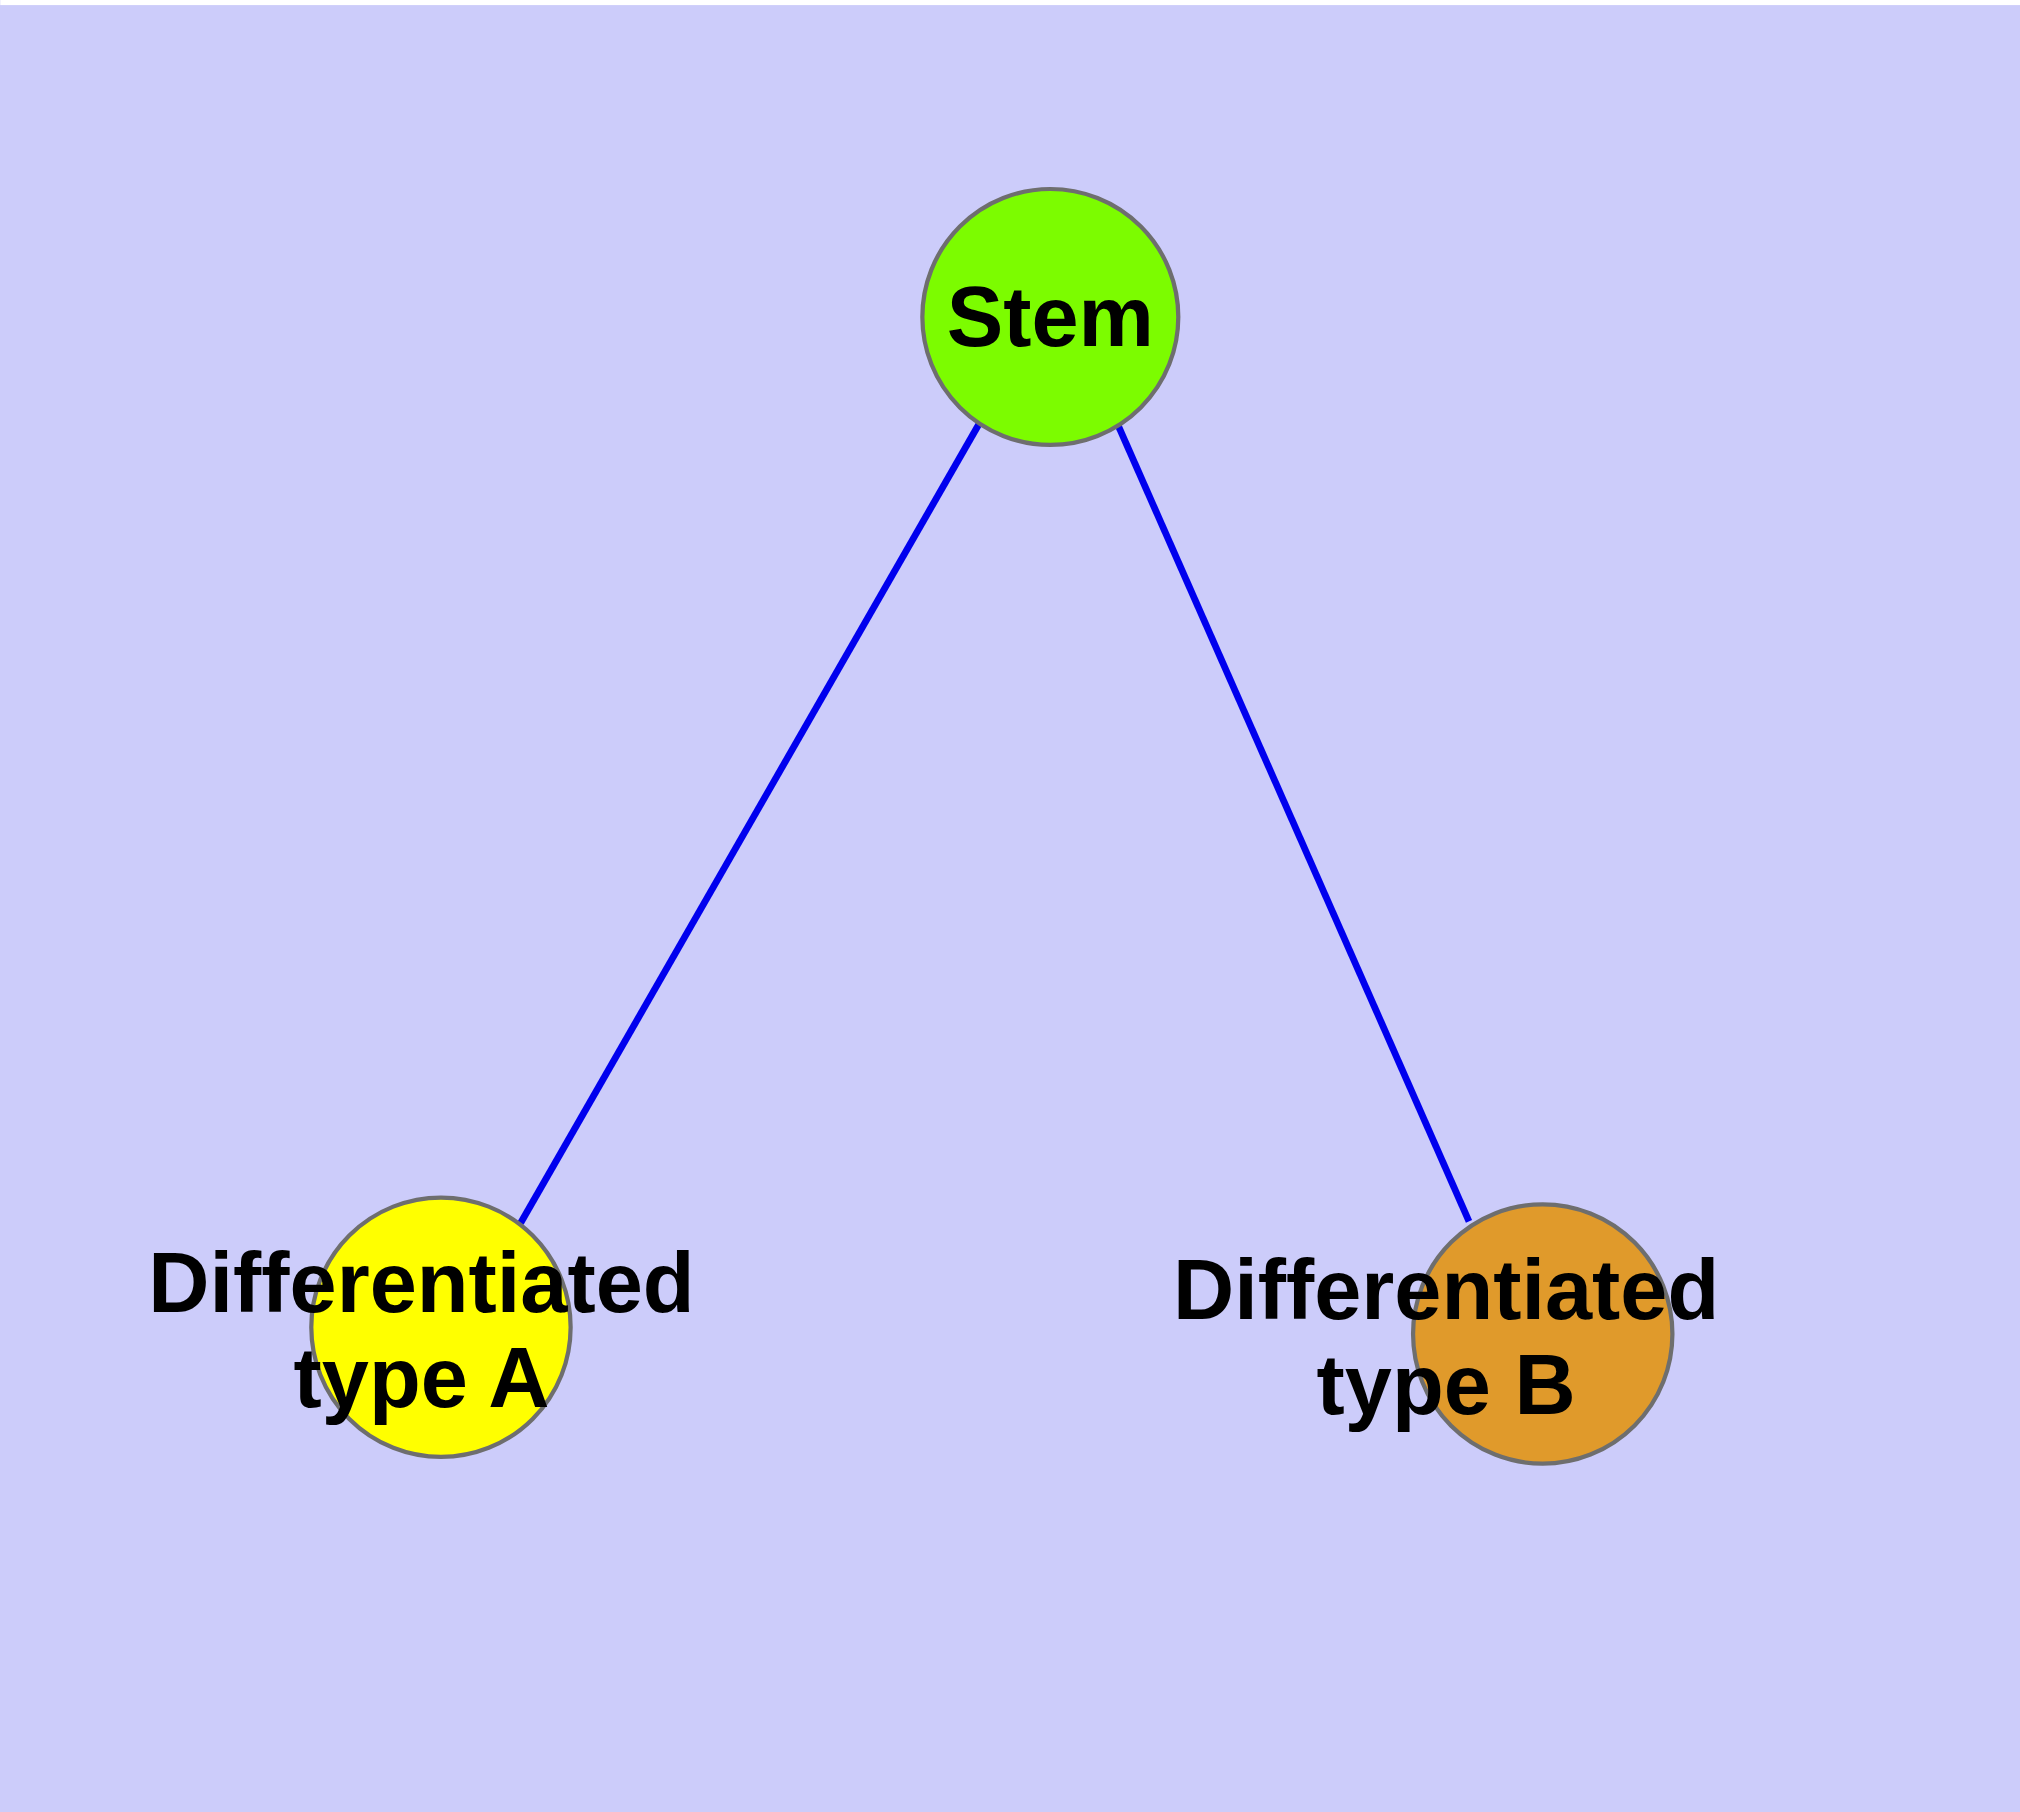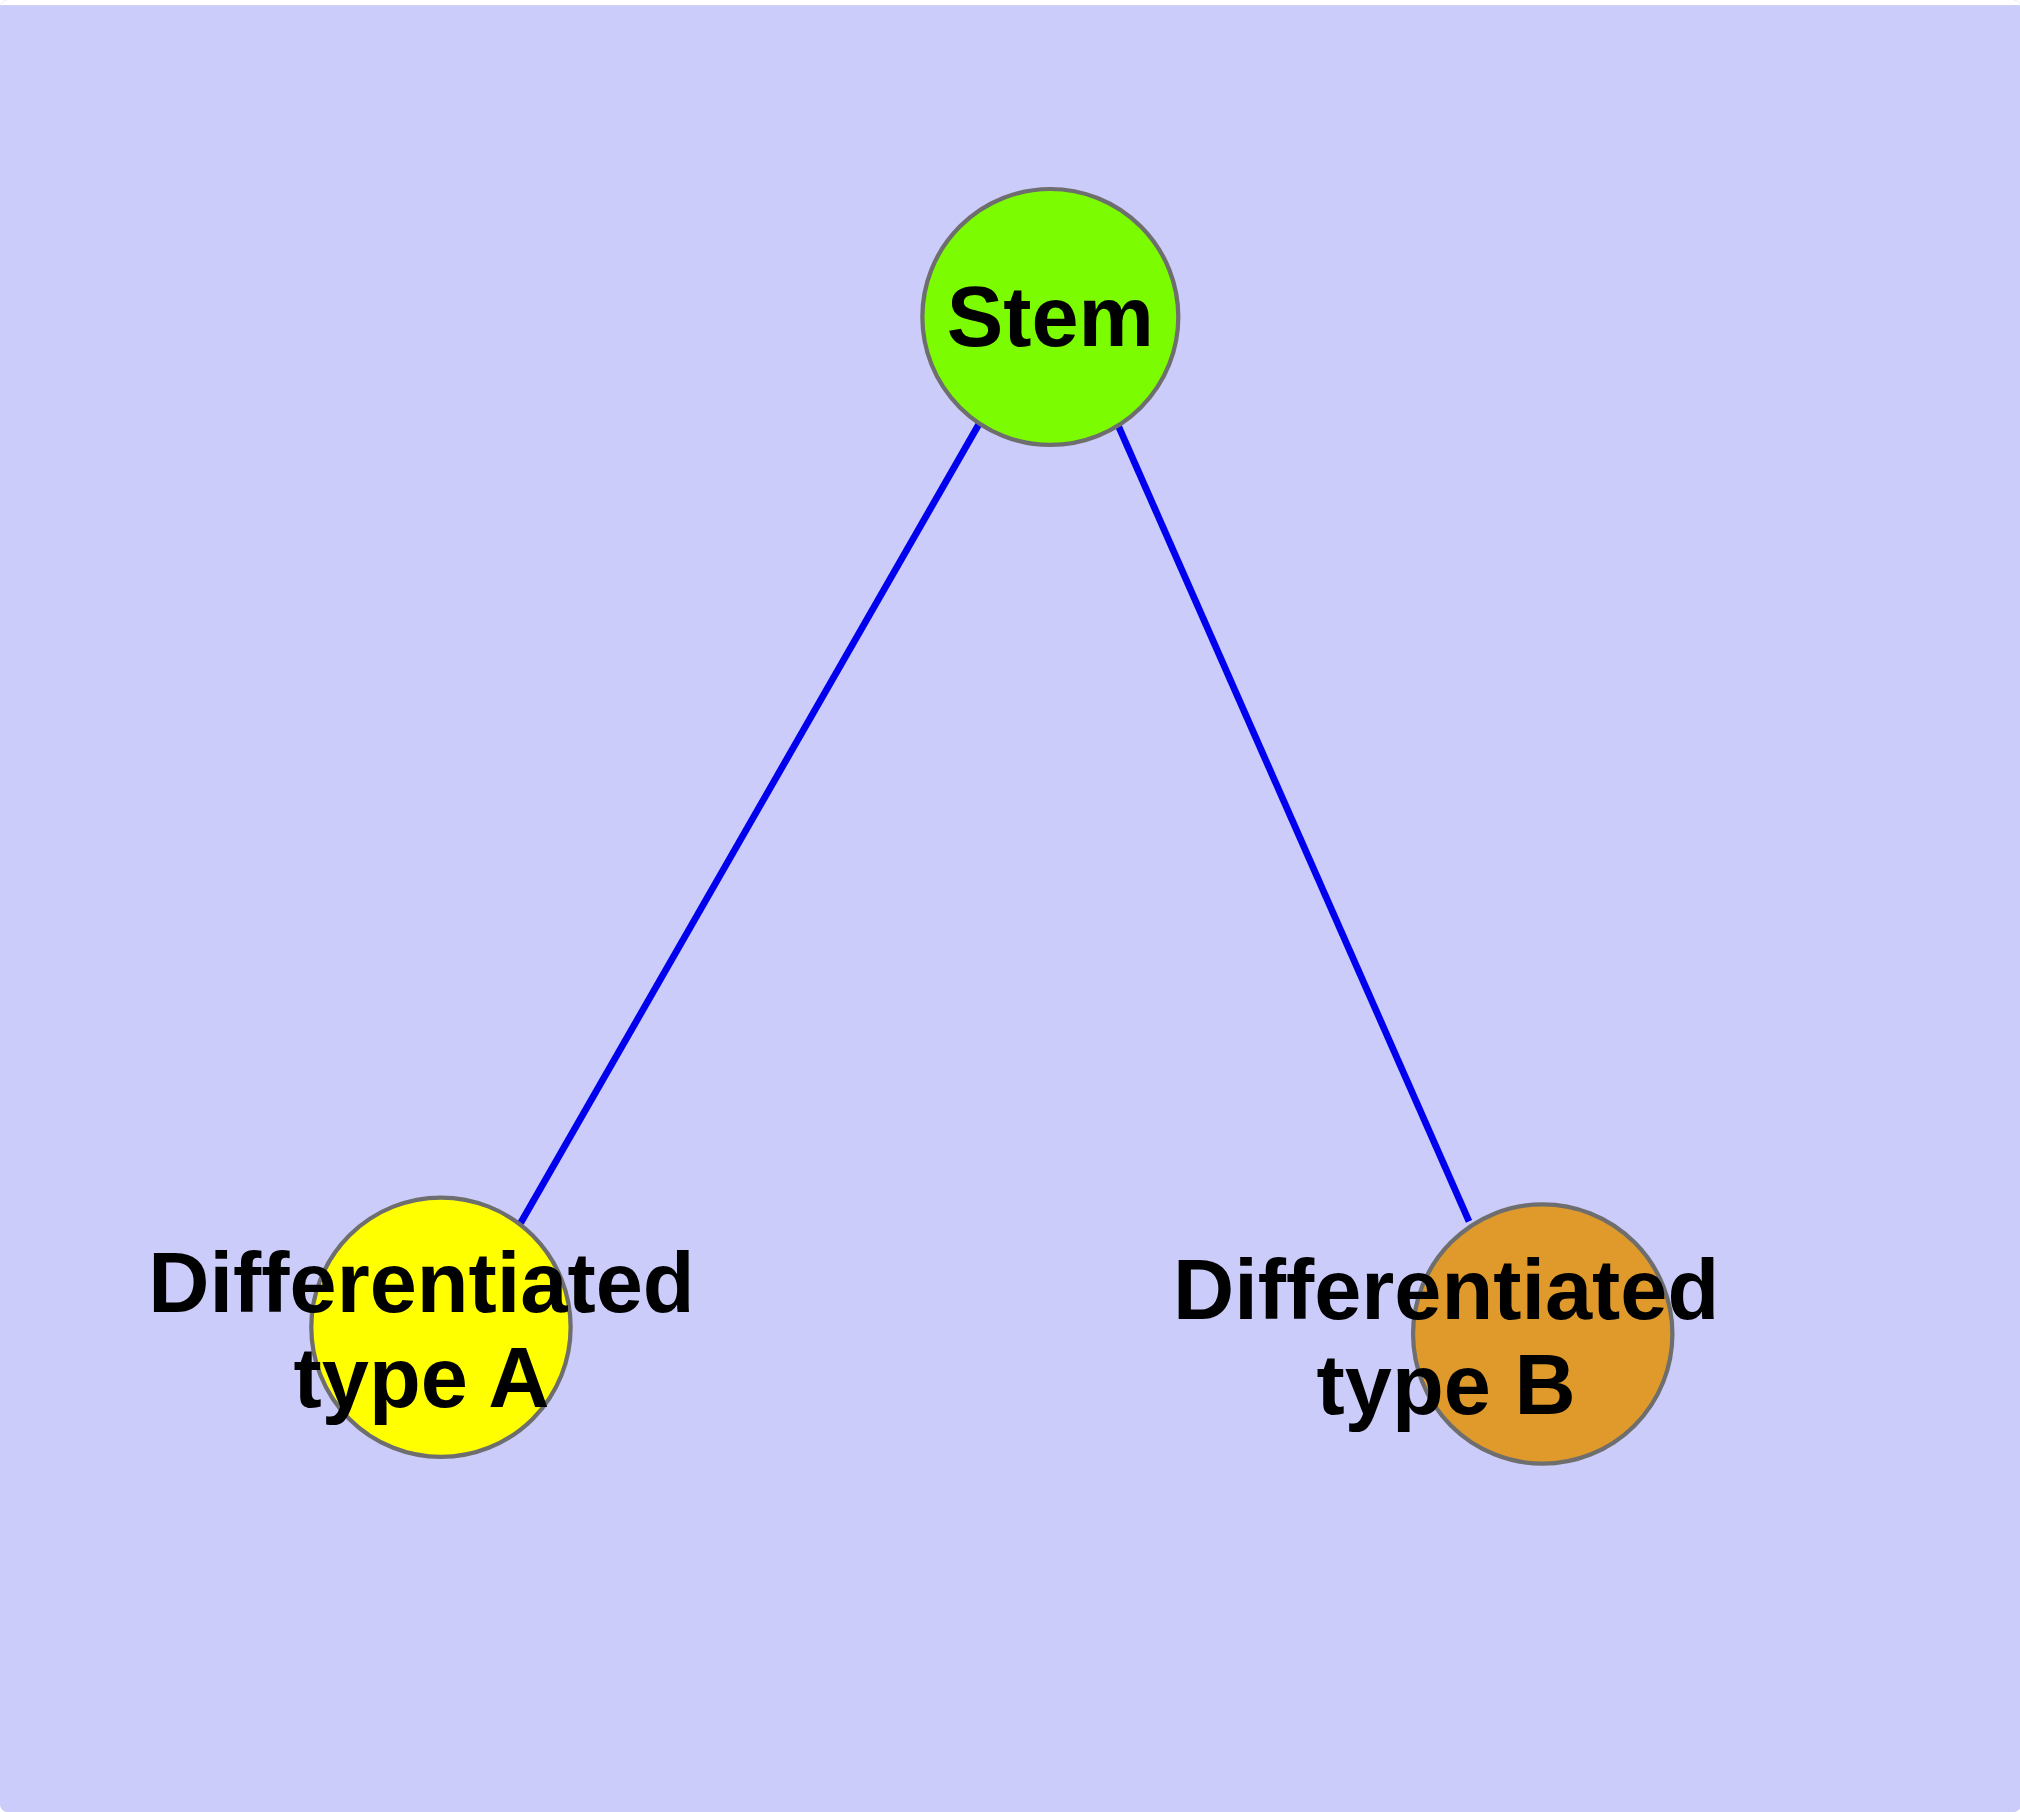--- a/index.html
+++ b/index.html
@@ -6,21 +6,20 @@
     margin: 0;
     padding: 0;
     background: #ffffff;
   }
   #canvas {
     position: relative;
     width: 2021px;
     height: 1812px;
     overflow: hidden;
     font-family: "Liberation Sans", sans-serif;
-    border-radius: 8px;
   }
   #graph-svg {
     position: absolute;
     top: 0;
     left: 0;
     width: 2021px;
     height: 1812px;
     display: block;
   }
   .node-label {

